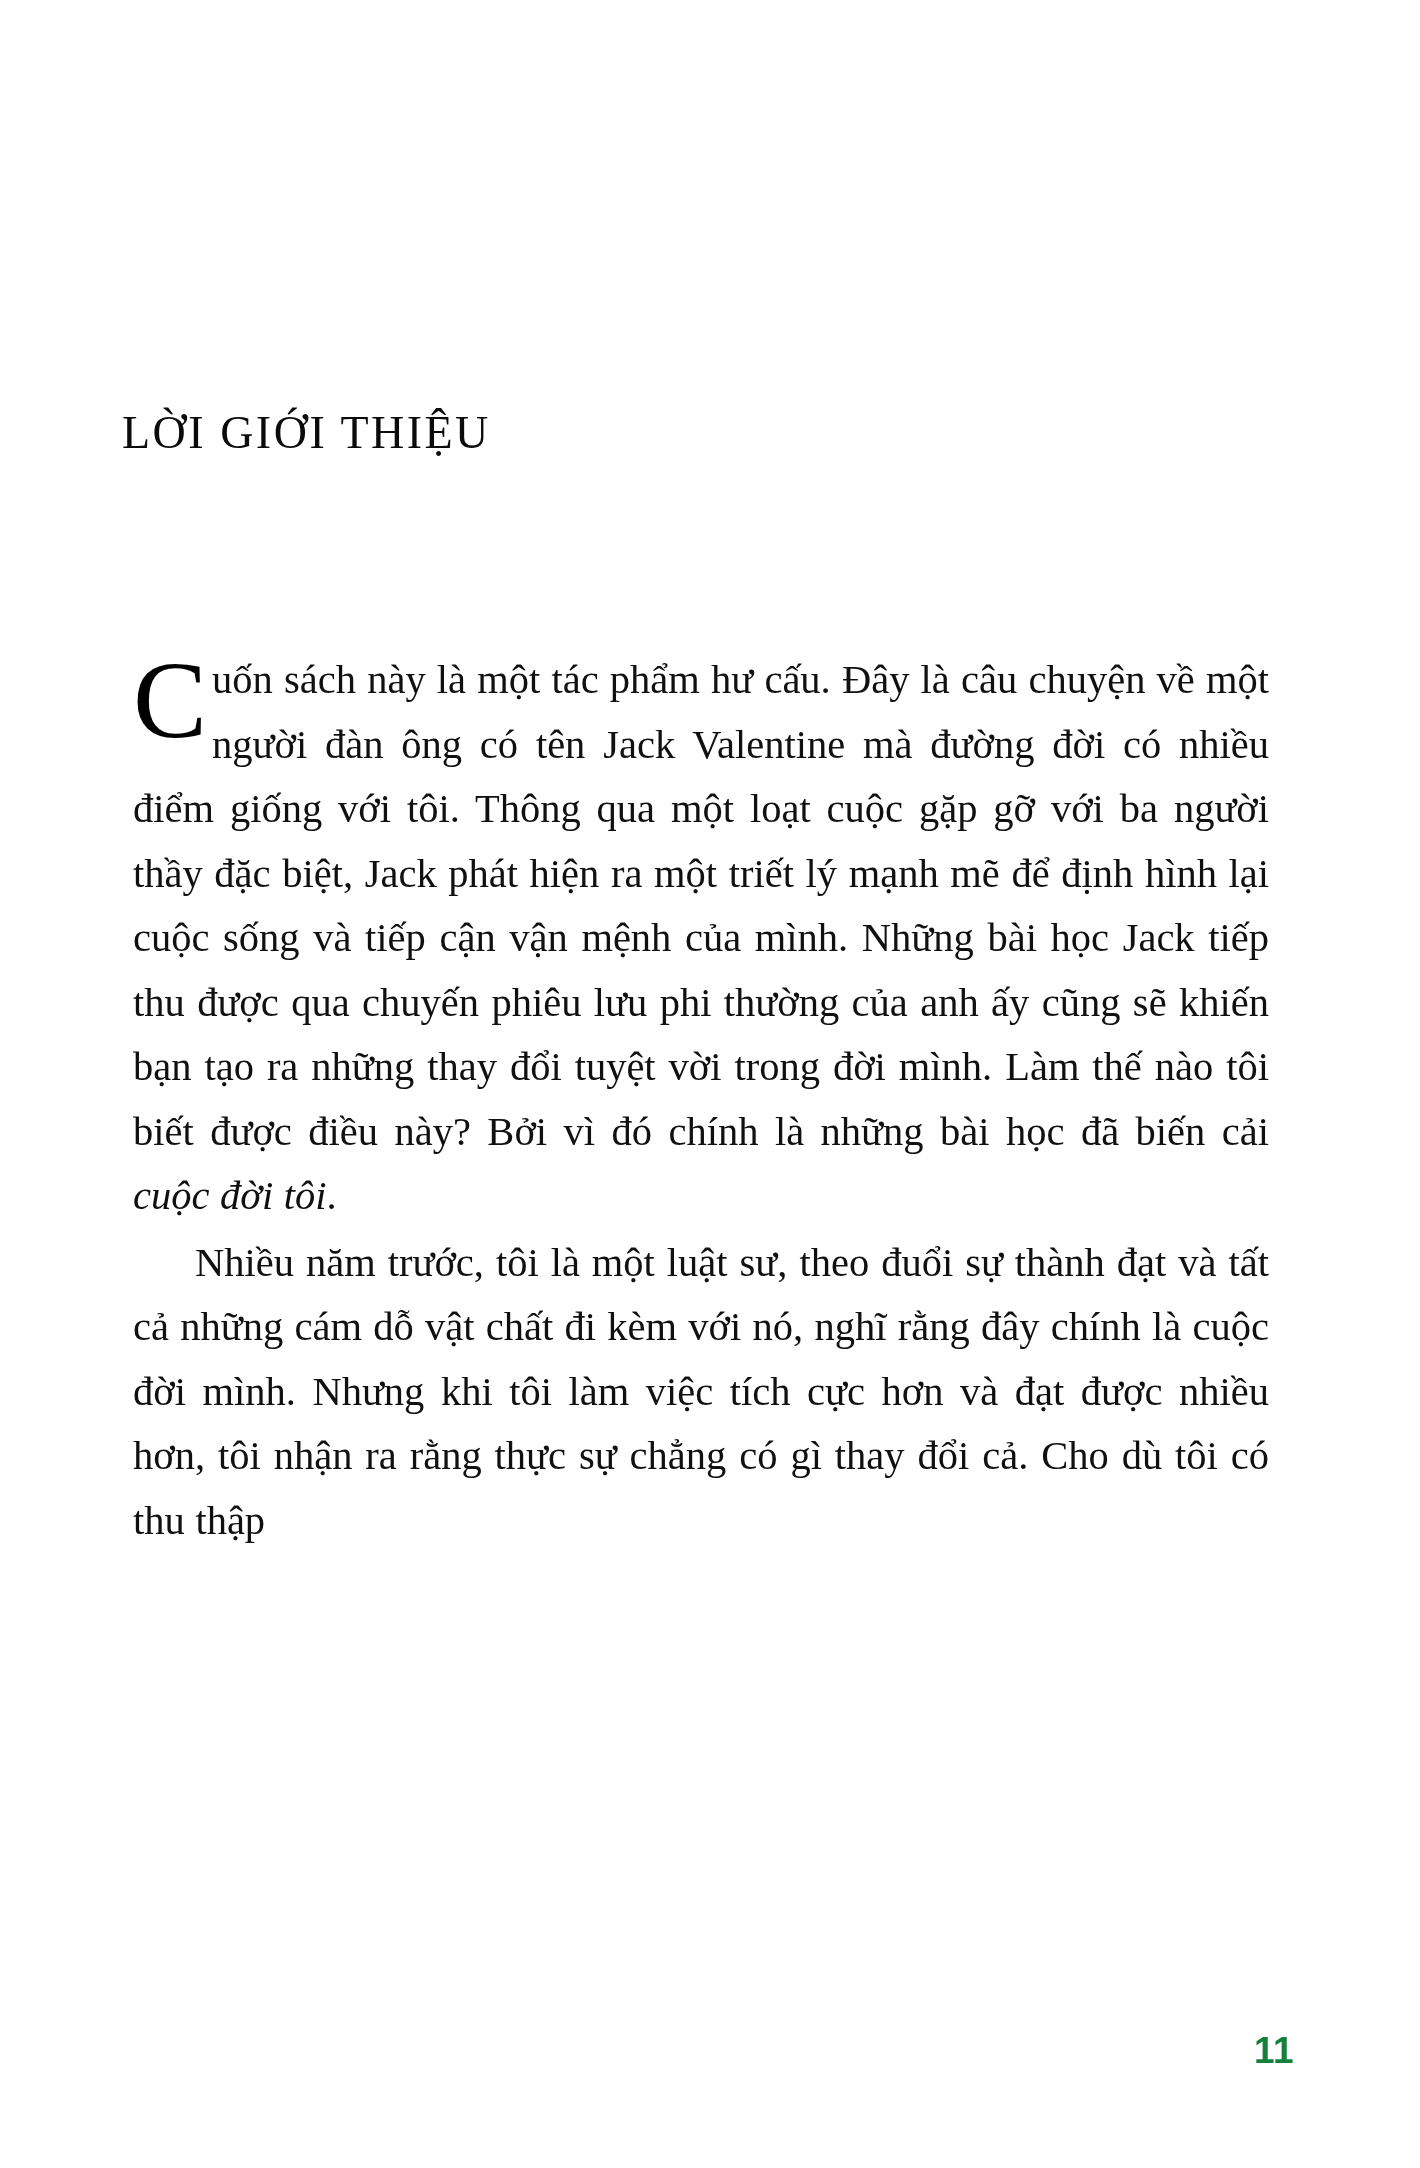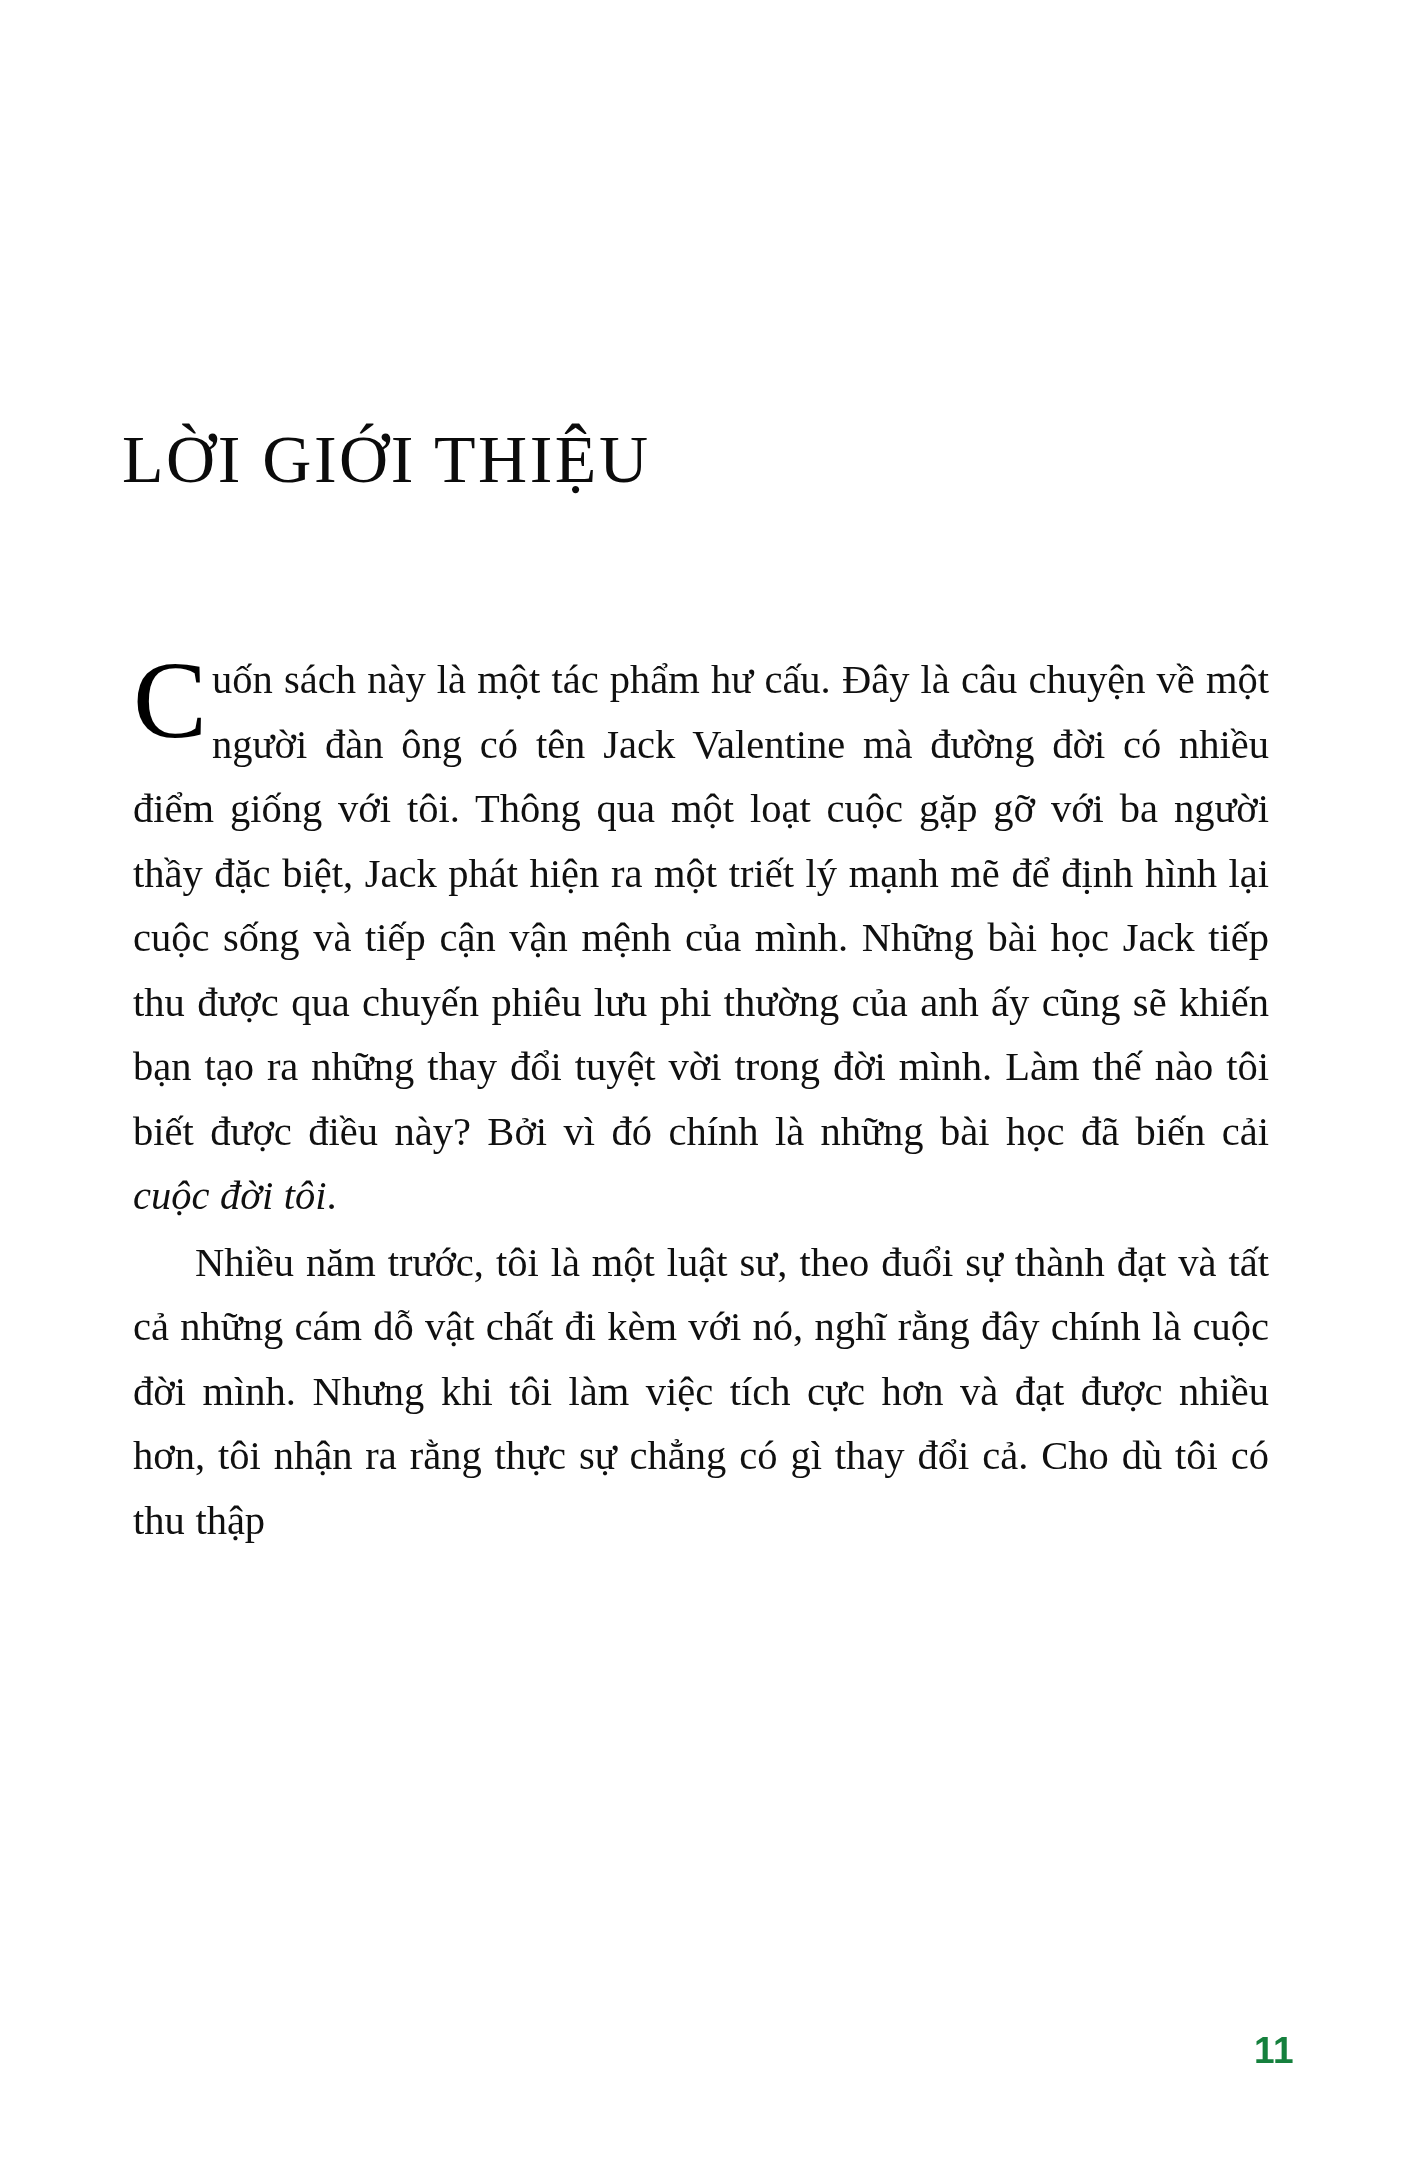--- a/index.html
+++ b/index.html
@@ -16,21 +16,21 @@
     overflow: hidden;
     box-sizing: border-box;
   }
 
   
   .chapter-heading {
     position: absolute;
     left: 122px;
     top: 378px;
     font-family: "Liberation Serif", "DejaVu Serif", serif;
-    font-size: 68px;
+    font-size: 46px;
     font-weight: 400;
     letter-spacing: 2.5px;
     color: #0b0b0b;
     line-height: 1.05;
     white-space: nowrap;
   }
 
   
   .body-block {
     position: absolute;

